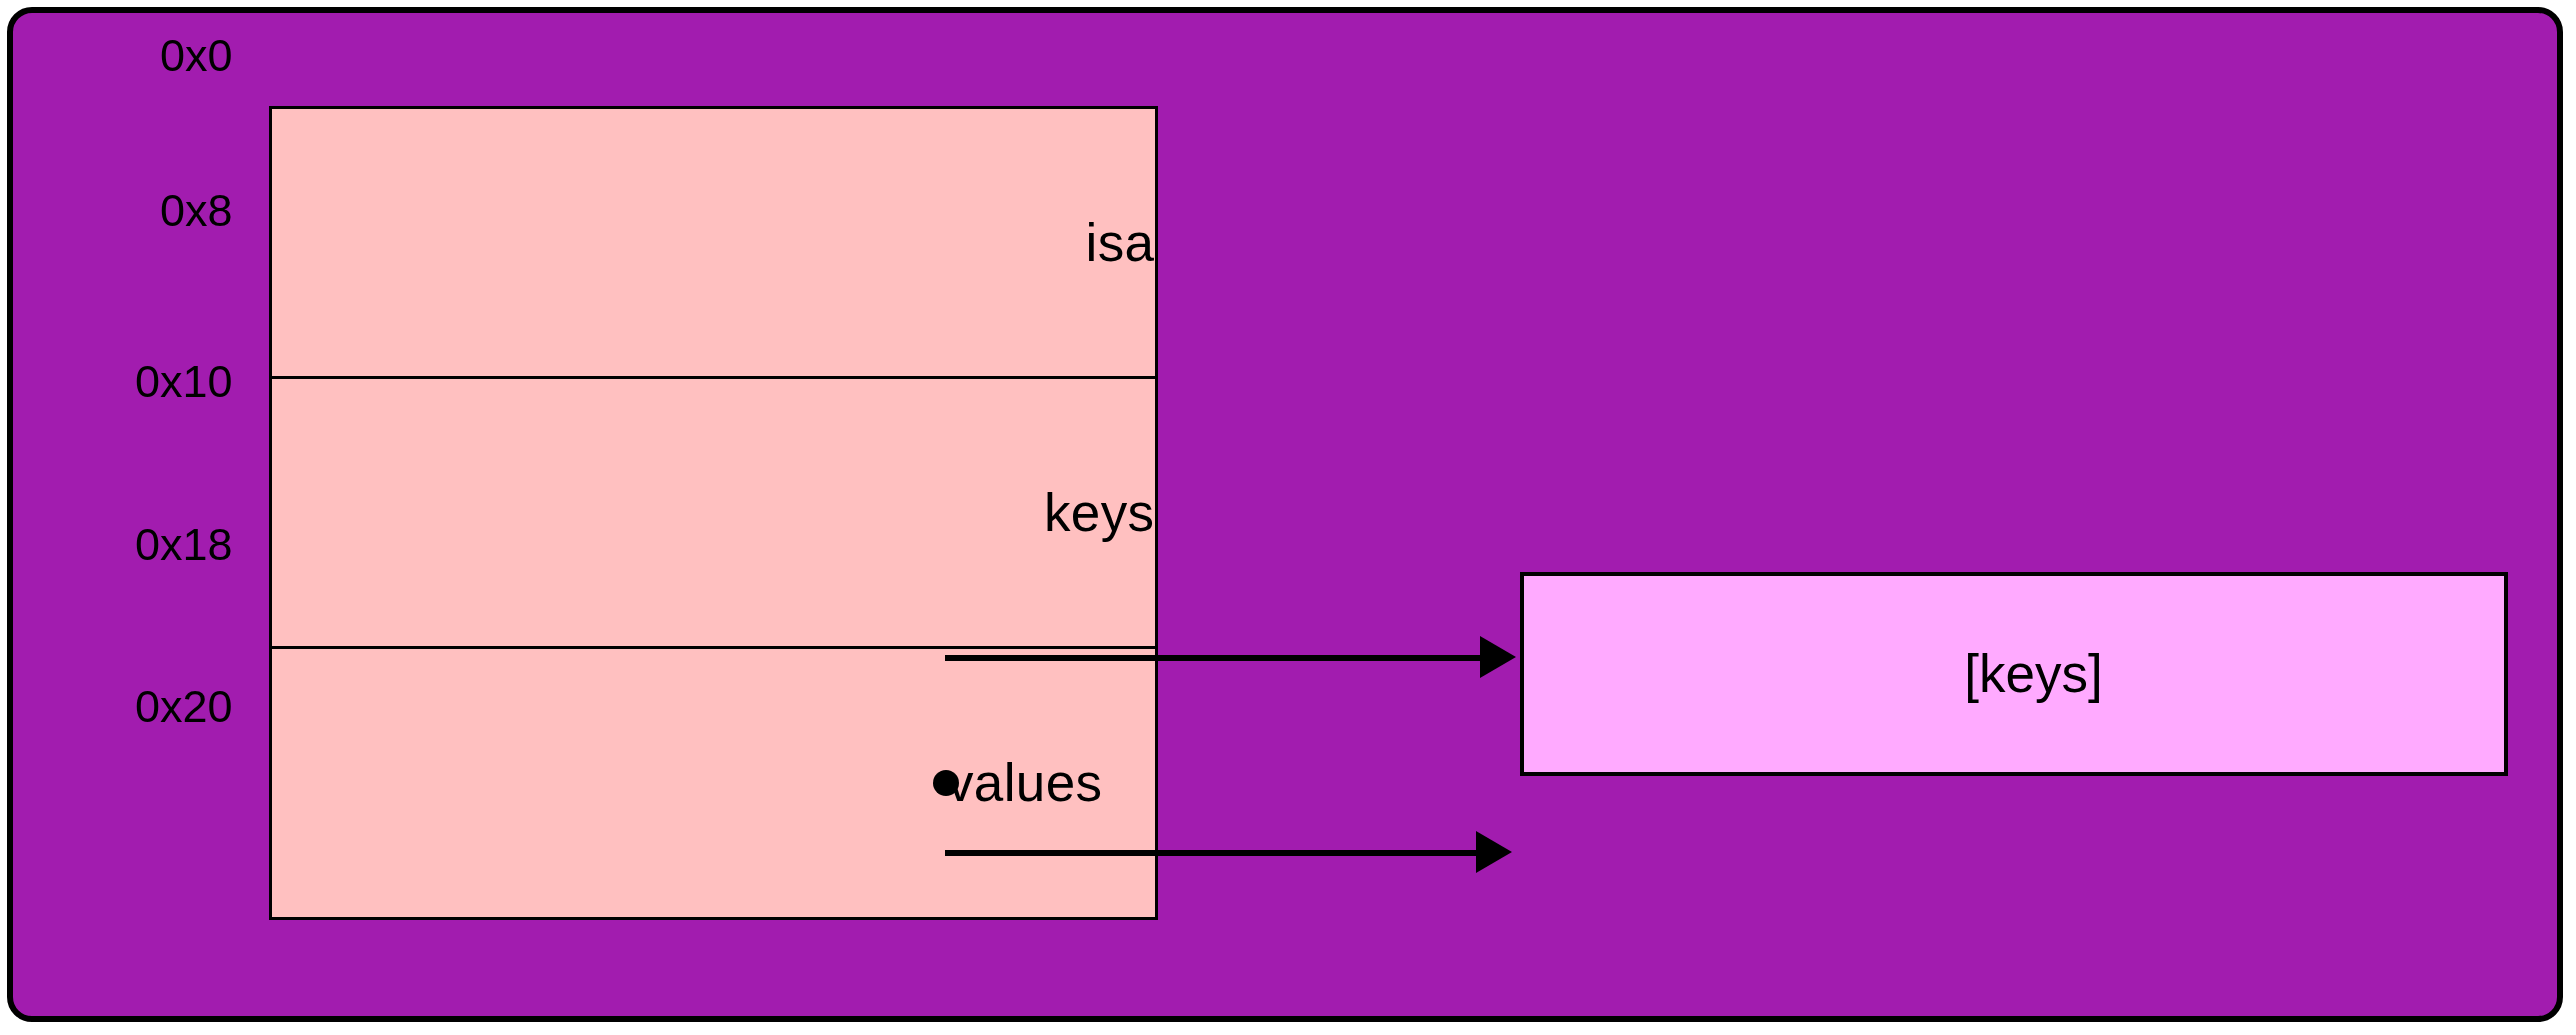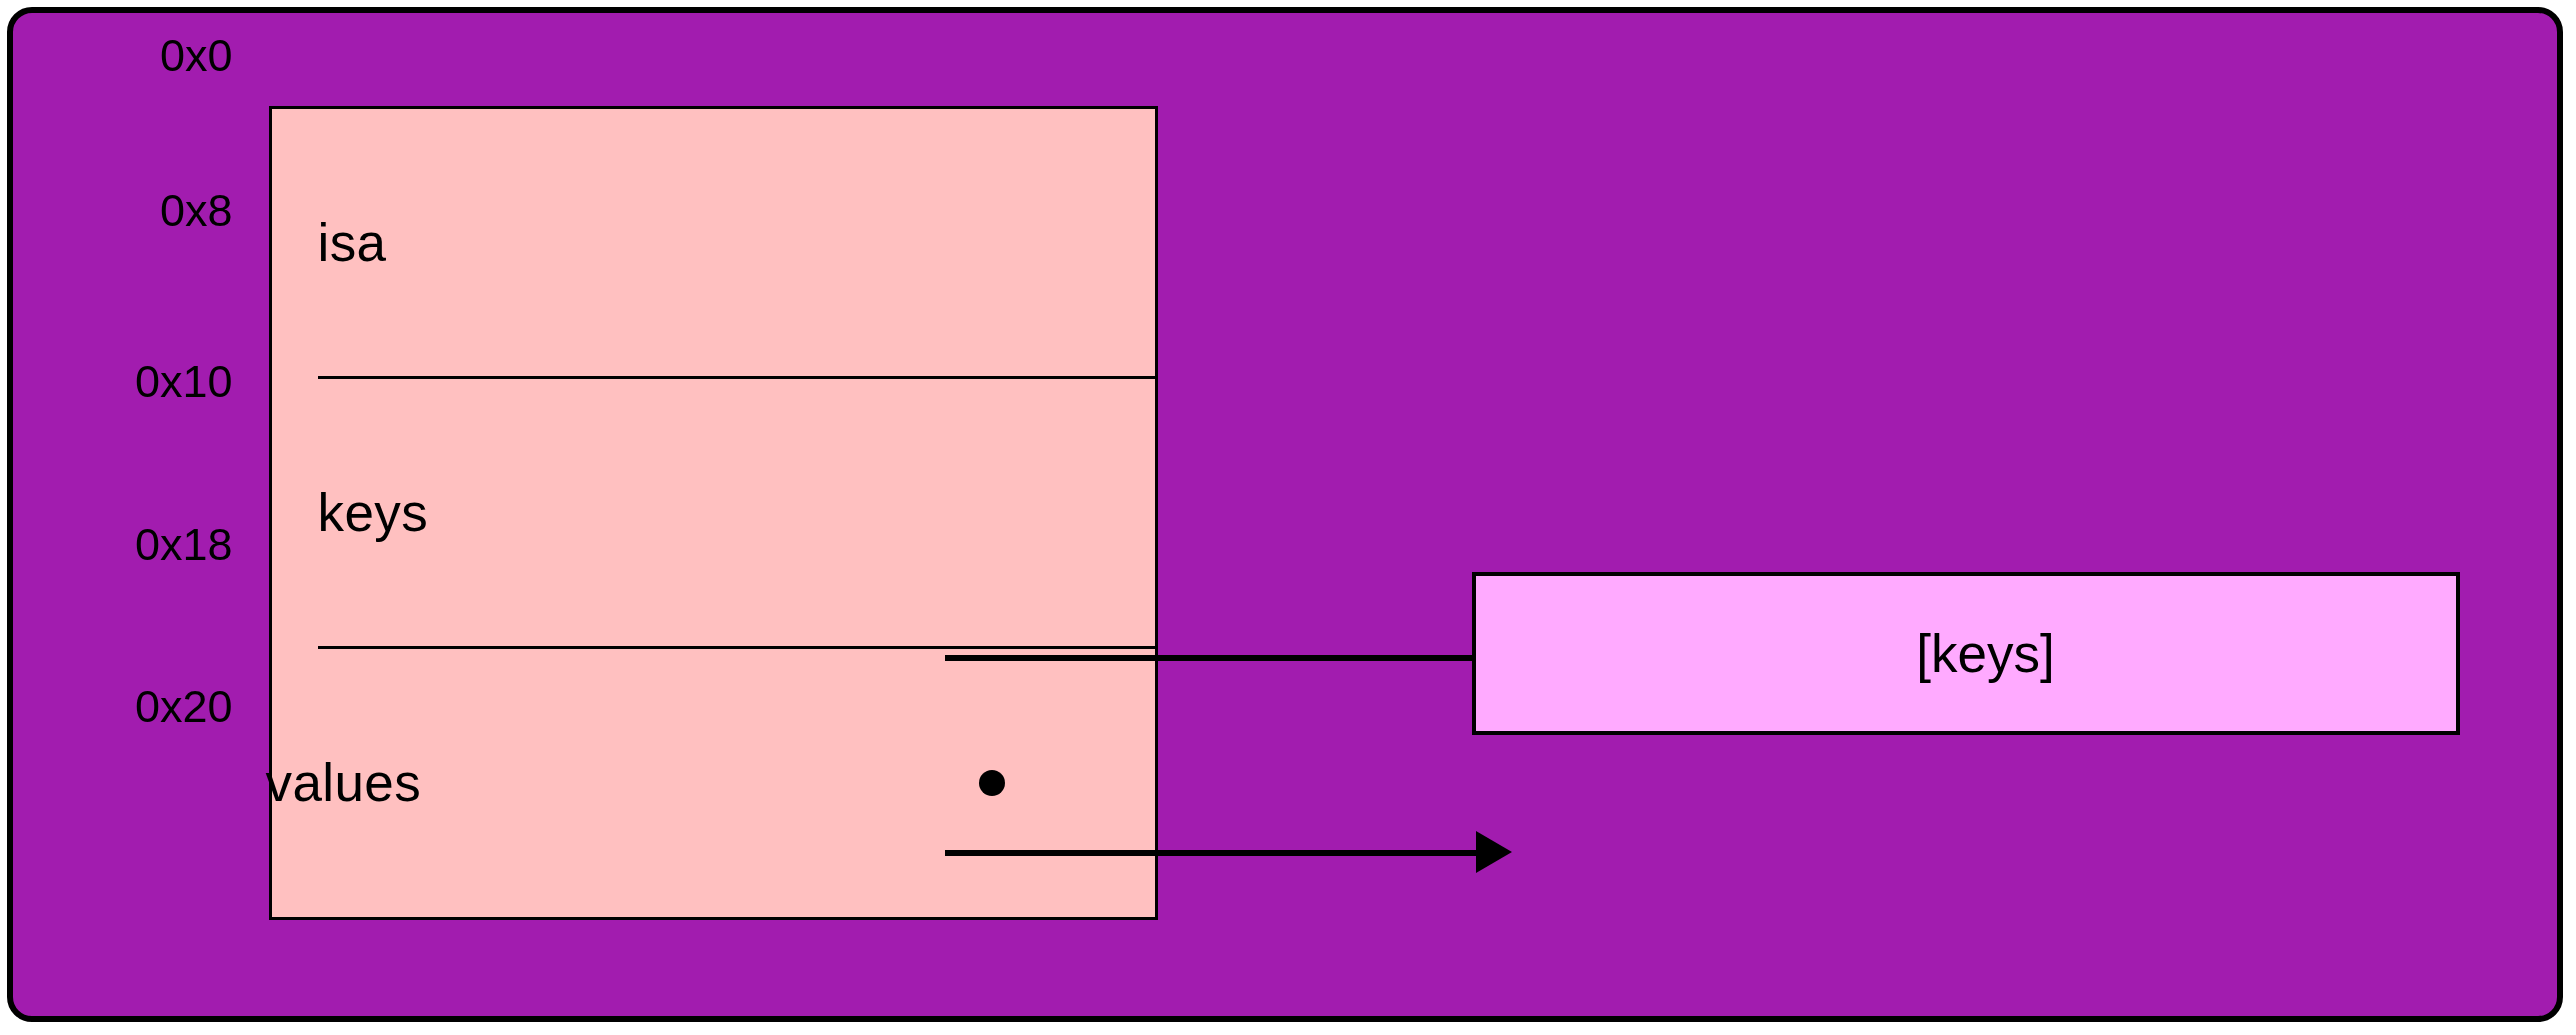--- a/index.html
+++ b/index.html
@@ -38,24 +38,23 @@
     background: #ffc0c0;
     border: 3.6px solid #000000;
     display: flex;
     flex-direction: column;
   }
   .struct-row {
     position: relative;
     flex: 1 1 0;
     display: flex;
     align-items: center;
-    justify-content: flex-start;
+    justify-content: flex-end;
     border-bottom: 3.6px solid #000000;
     box-sizing: border-box;
-    margin-left: 46px;
   }
   .struct-row:last-child {
     border-bottom: none;
   }
   .struct-row-label {
     font-size: 53px;
     color: #000000;
     line-height: 1;
     letter-spacing: 0.4px;
     transform: translateX(-52px);
@@ -145,20 +144,20 @@
       </div>
 
     </div>
 
     <div class="arrow-line" style="left:932px; top:642px; width:546px;"></div>
     <div class="arrow-head" style="left:1467px; top:623px;"></div>
 
     <div class="arrow-line" style="left:932px; top:837px; width:542px;"></div>
     <div class="arrow-head" style="left:1463px; top:818px;"></div>
 
-    <div class="array-box" style="left:1459px; top:559px; width:988px; height:163px;padding-left:40px;">
+    <div class="array-box" style="left:1507px; top:559px; width:988px; height:204px;padding-left:40px;">
       <span class="array-box-label">[keys]</span>
     </div>
 
 
   </div>
 </div>
 
 
 </body></html>

